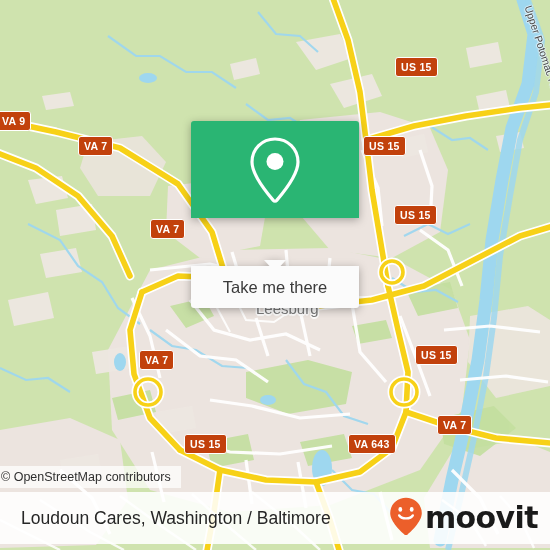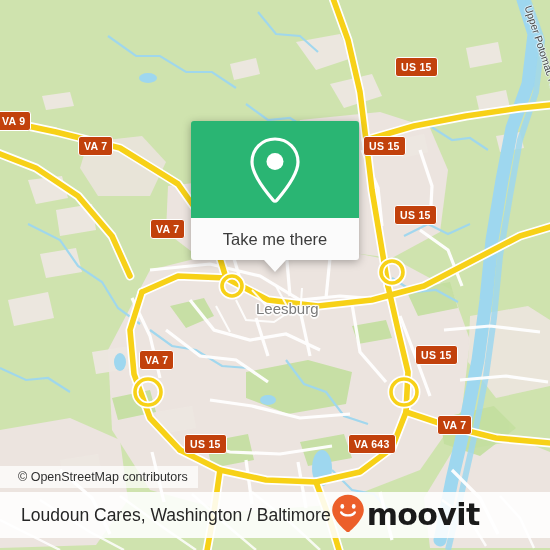--- a/index.html
+++ b/index.html
@@ -85,20 +85,21 @@
     justify-content: center;
   }
   #popup-green svg { display: block; }
   #popup-white {
     background: #fbfbfb;
     height: 42px;
     border-radius: 0 0 3px 3px;
     display: flex;
     align-items: center;
     justify-content: center;
+    margin-top: 48px;
   }
   #popup-label {
     color: #3b3b3b;
     font-size: 16.5px;
     font-family: "Liberation Sans", sans-serif;
   }
   #popup-tail {
     position: absolute;
     left: 50%;
     top: 139px;
@@ -112,34 +113,35 @@
 
   
   #attribution {
     position: absolute;
     left: 0;
     top: 466px;
     background: rgba(255,255,255,0.72);
     color: #2f2f2f;
     font-size: 12.5px;
     font-family: "Liberation Sans", sans-serif;
-    padding: 4px 10px 4px 18px;
+    padding: 4px 10px 4px 1px;
     white-space: nowrap;
   }
 
   
   #bottom-bar {
     position: absolute;
     left: 0;
     top: 492px;
     width: 550px;
-    height: 46px;
+    height: 52px;
     background: rgba(255,255,255,0.88);
     display: flex;
     align-items: center;
+    justify-content: space-between;
     box-sizing: border-box;
     padding: 0 12px 0 21px;
   }
   #bar-title {
     color: #262626;
     font-size: 17.5px;
     font-family: "Liberation Sans", sans-serif;
     white-space: nowrap;
   }
   #brand {

